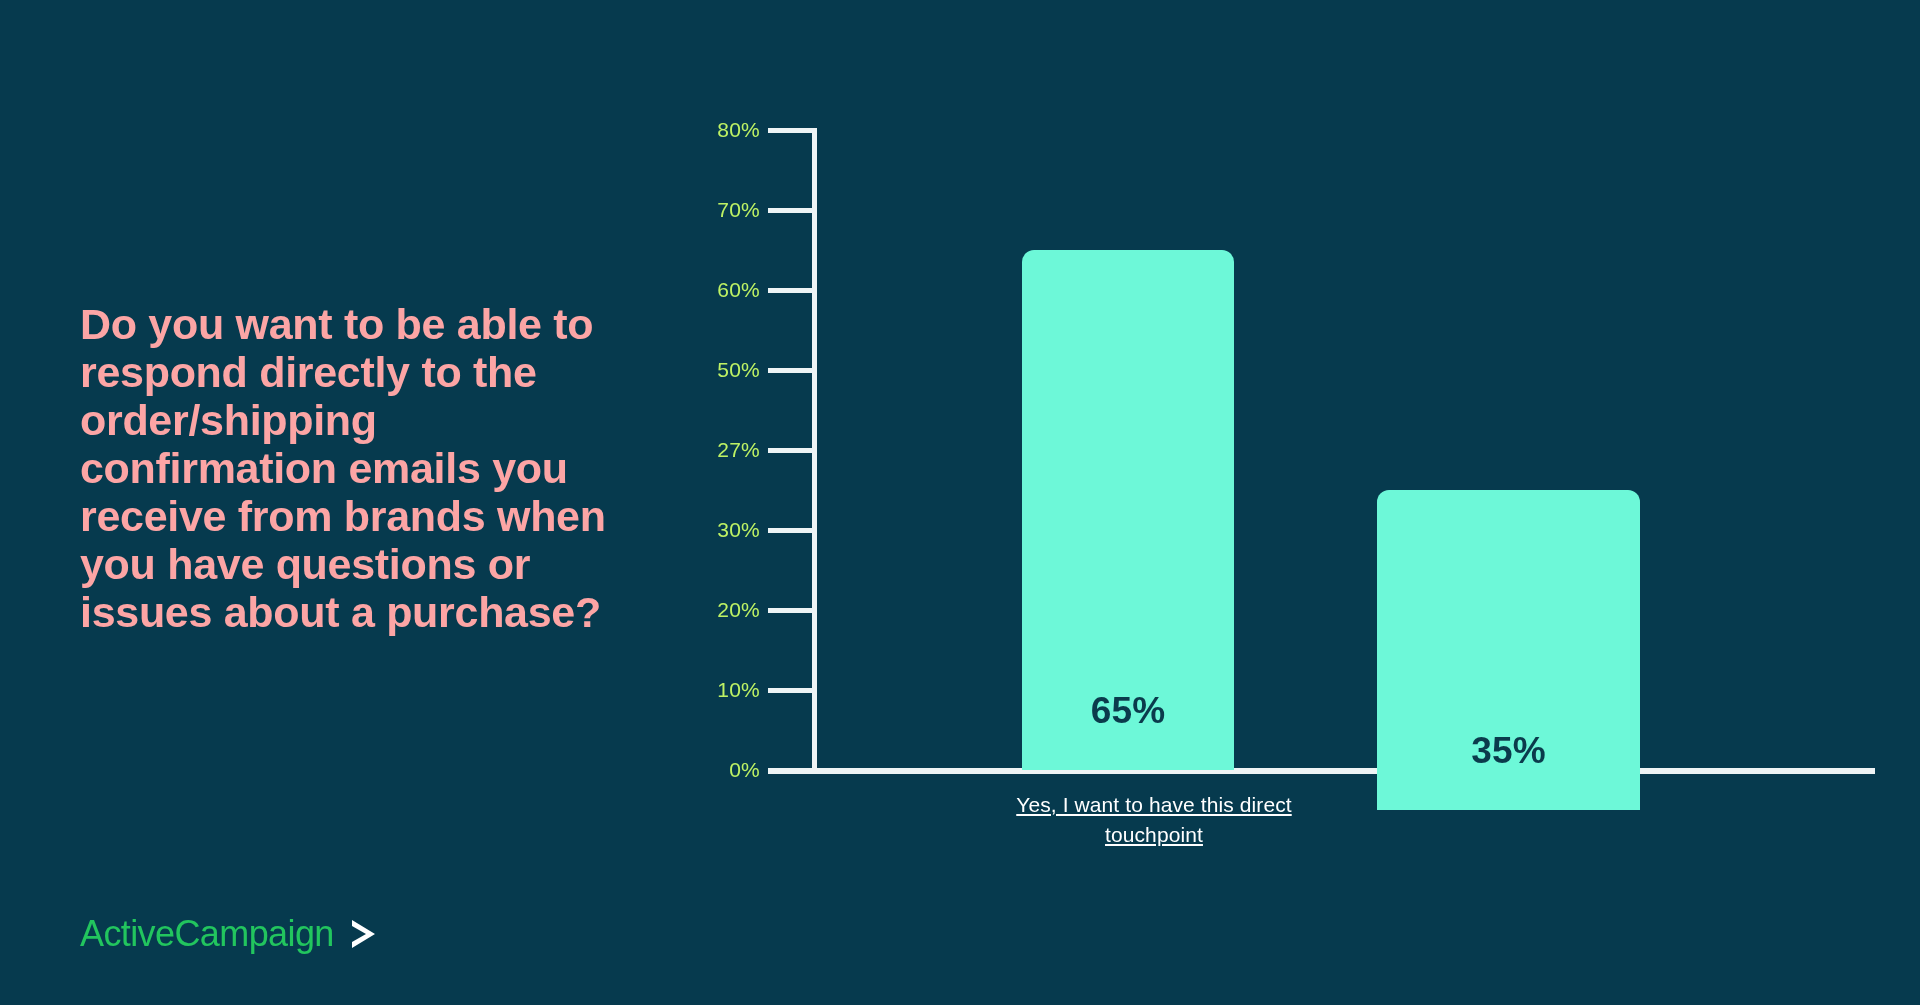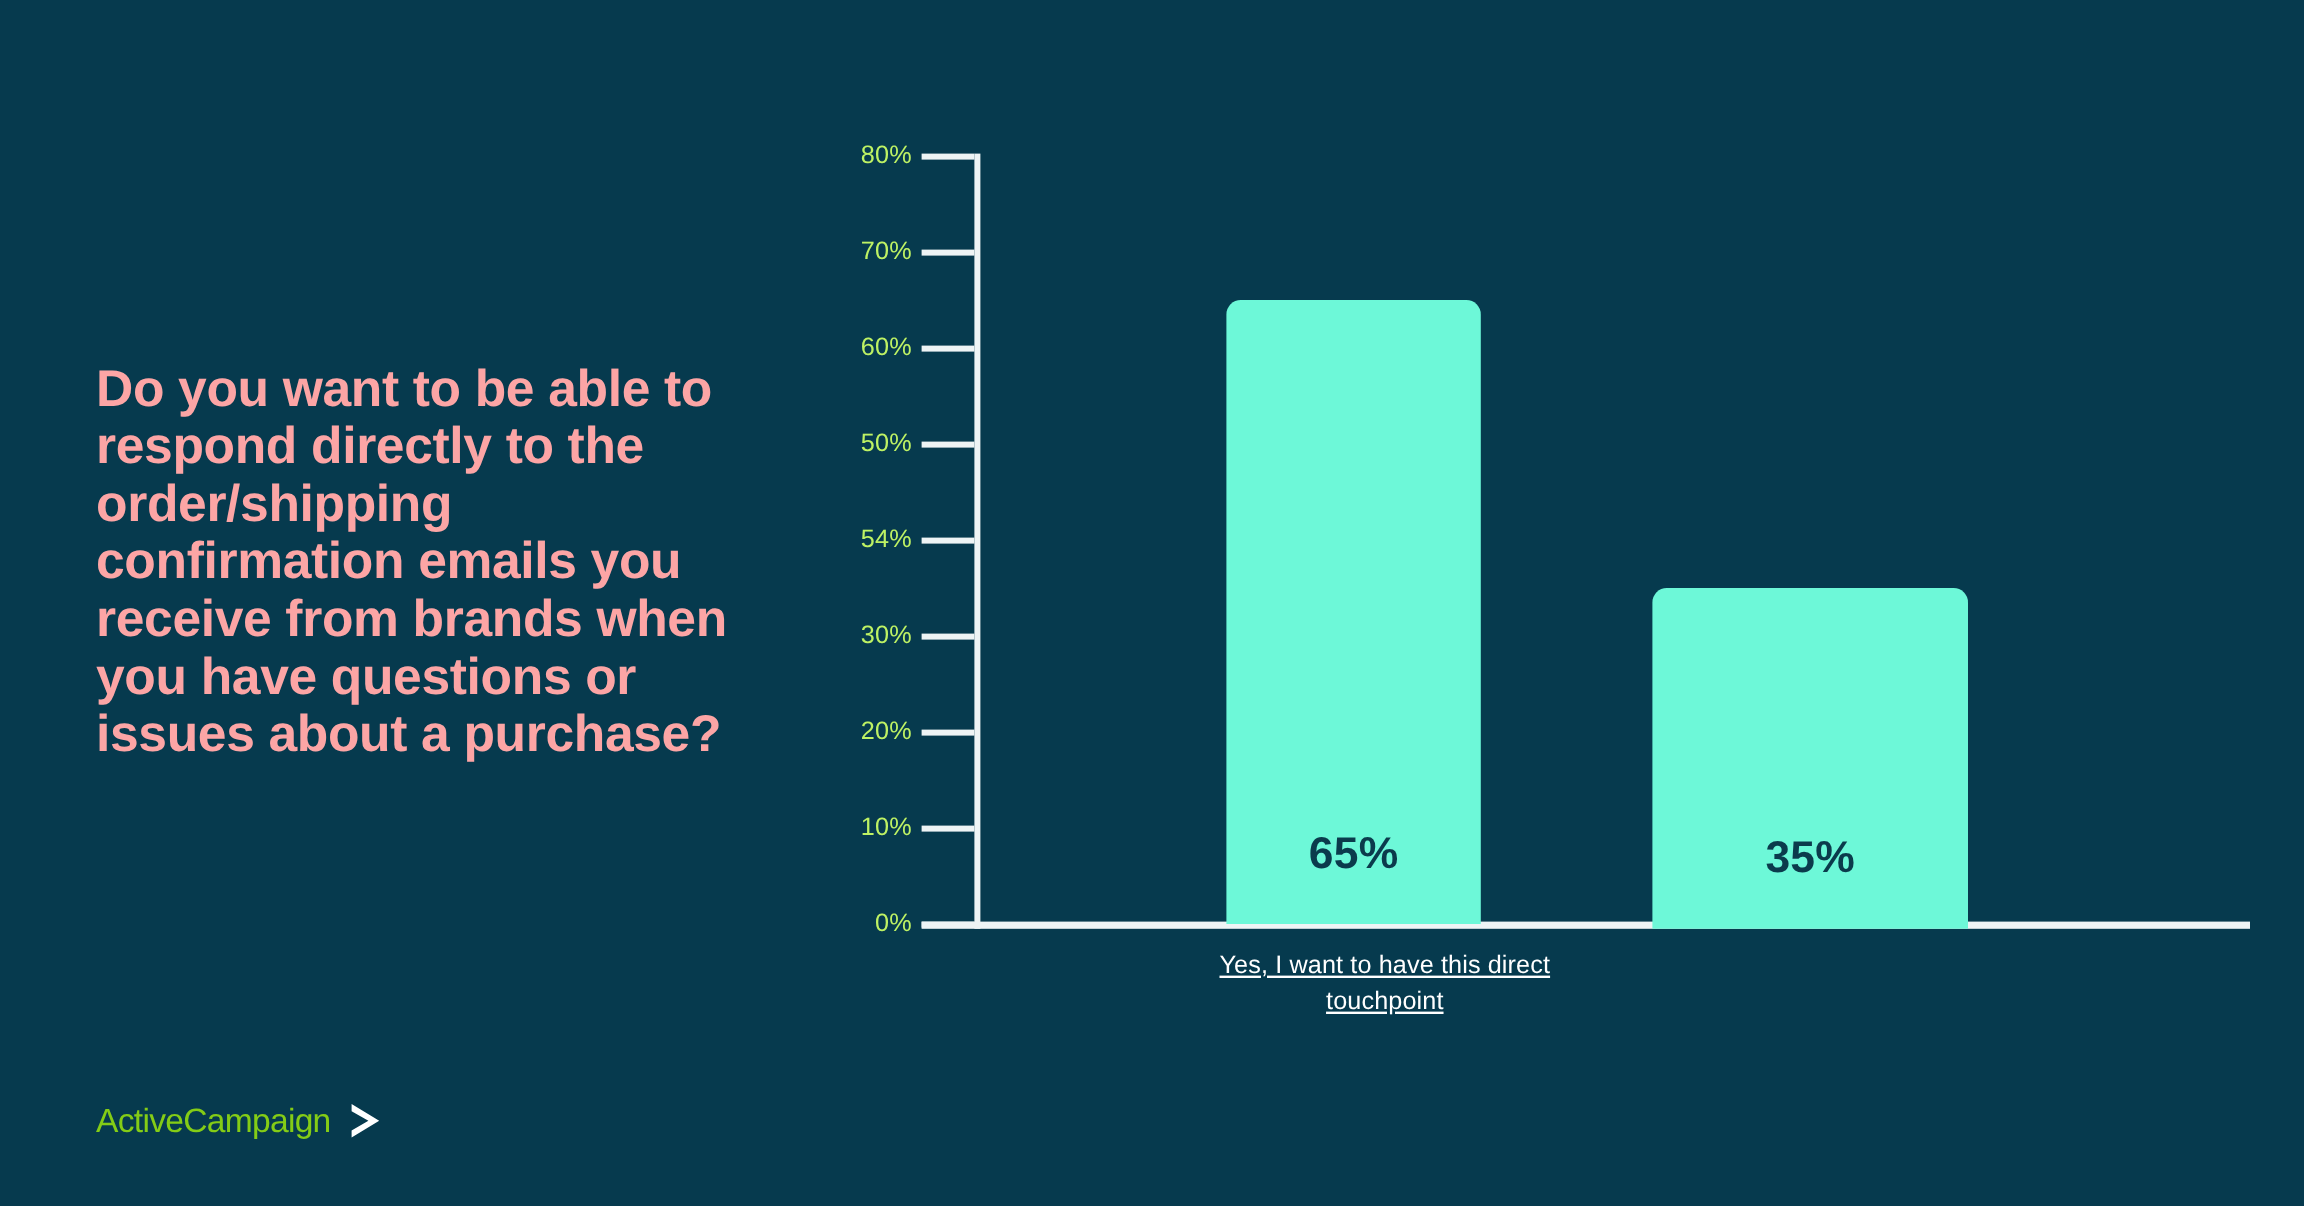--- a/index.html
+++ b/index.html
@@ -40,22 +40,22 @@
   
   #logo {
     position: absolute;
     left: 80px;
     top: 912px;
     display: flex;
     align-items: center;
     gap: 14px;
   }
   #logo-text {
-    color: #84cc16;
-    font-size: 28px;
+    color: #22c55e;
+    font-size: 36px;
     line-height: 44px;
     font-weight: normal;
     letter-spacing: -0.6px;
     white-space: nowrap;
   }
   #logo-chevron {
     display: block;
     width: 32px;
     height: 34px;
   }
@@ -168,21 +168,21 @@
     </div>
     <div class="tick-row" style="top:190px">
       <span class="tick-label">60%</span>
       <span class="tick-mark"></span>
     </div>
     <div class="tick-row" style="top:270px">
       <span class="tick-label">50%</span>
       <span class="tick-mark"></span>
     </div>
     <div class="tick-row" style="top:350px">
-      <span class="tick-label">54%</span>
+      <span class="tick-label">27%</span>
       <span class="tick-mark"></span>
     </div>
     <div class="tick-row" style="top:430px">
       <span class="tick-label">30%</span>
       <span class="tick-mark"></span>
     </div>
     <div class="tick-row" style="top:510px">
       <span class="tick-label">20%</span>
       <span class="tick-mark"></span>
     </div>
@@ -193,18 +193,18 @@
     <div class="tick-row" style="top:670px">
       <span class="tick-label">0%</span>
       <span class="tick-mark"></span>
     </div>
 
     <div class="bar" style="left:322px; top:150px; width:212px; height:520px;">
       <span class="bar-value">65%</span>
     </div>
     <div class="cat-label" style="left:300px; width:308px;text-decoration:underline;">Yes, I want to have this direct touchpoint</div>
 
-    <div class="bar" style="left:677px; top:390px; width:263px; height:284px;">
+    <div class="bar" style="left:677px; top:390px; width:263px; height:320px;">
       <span class="bar-value">35%</span>
     </div>
 
   </div>
 </div>
 
 </body></html>

